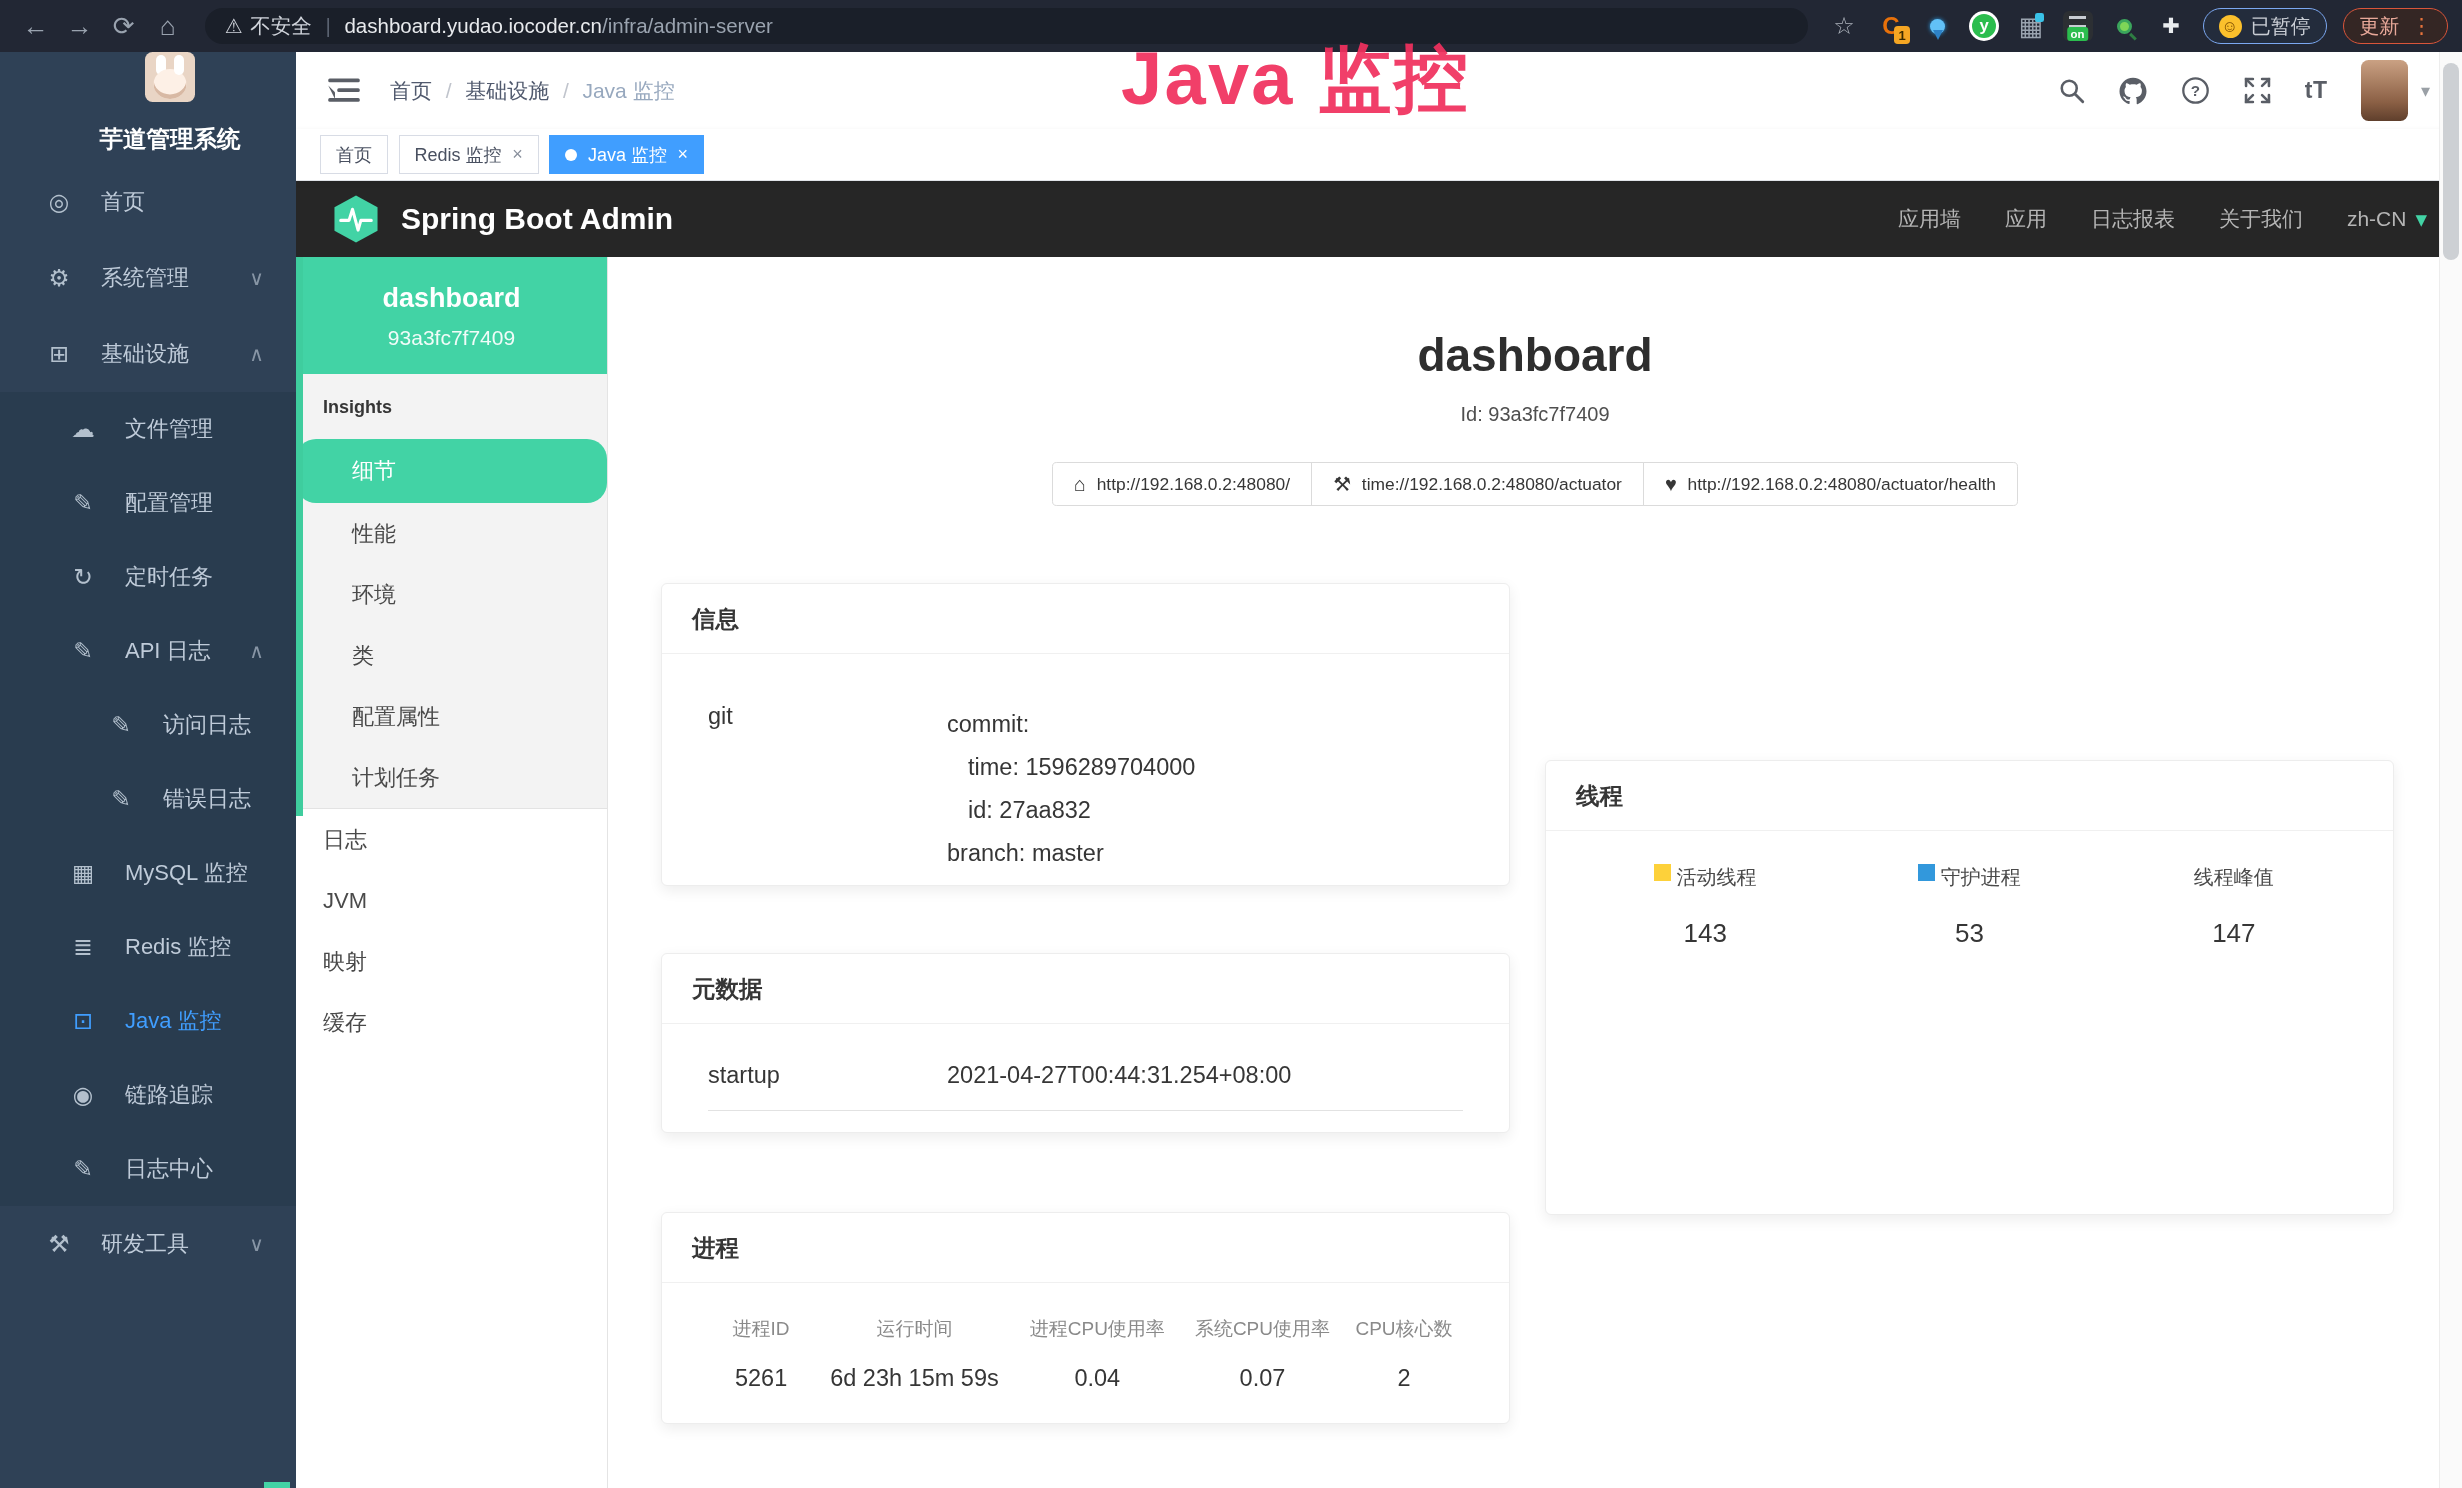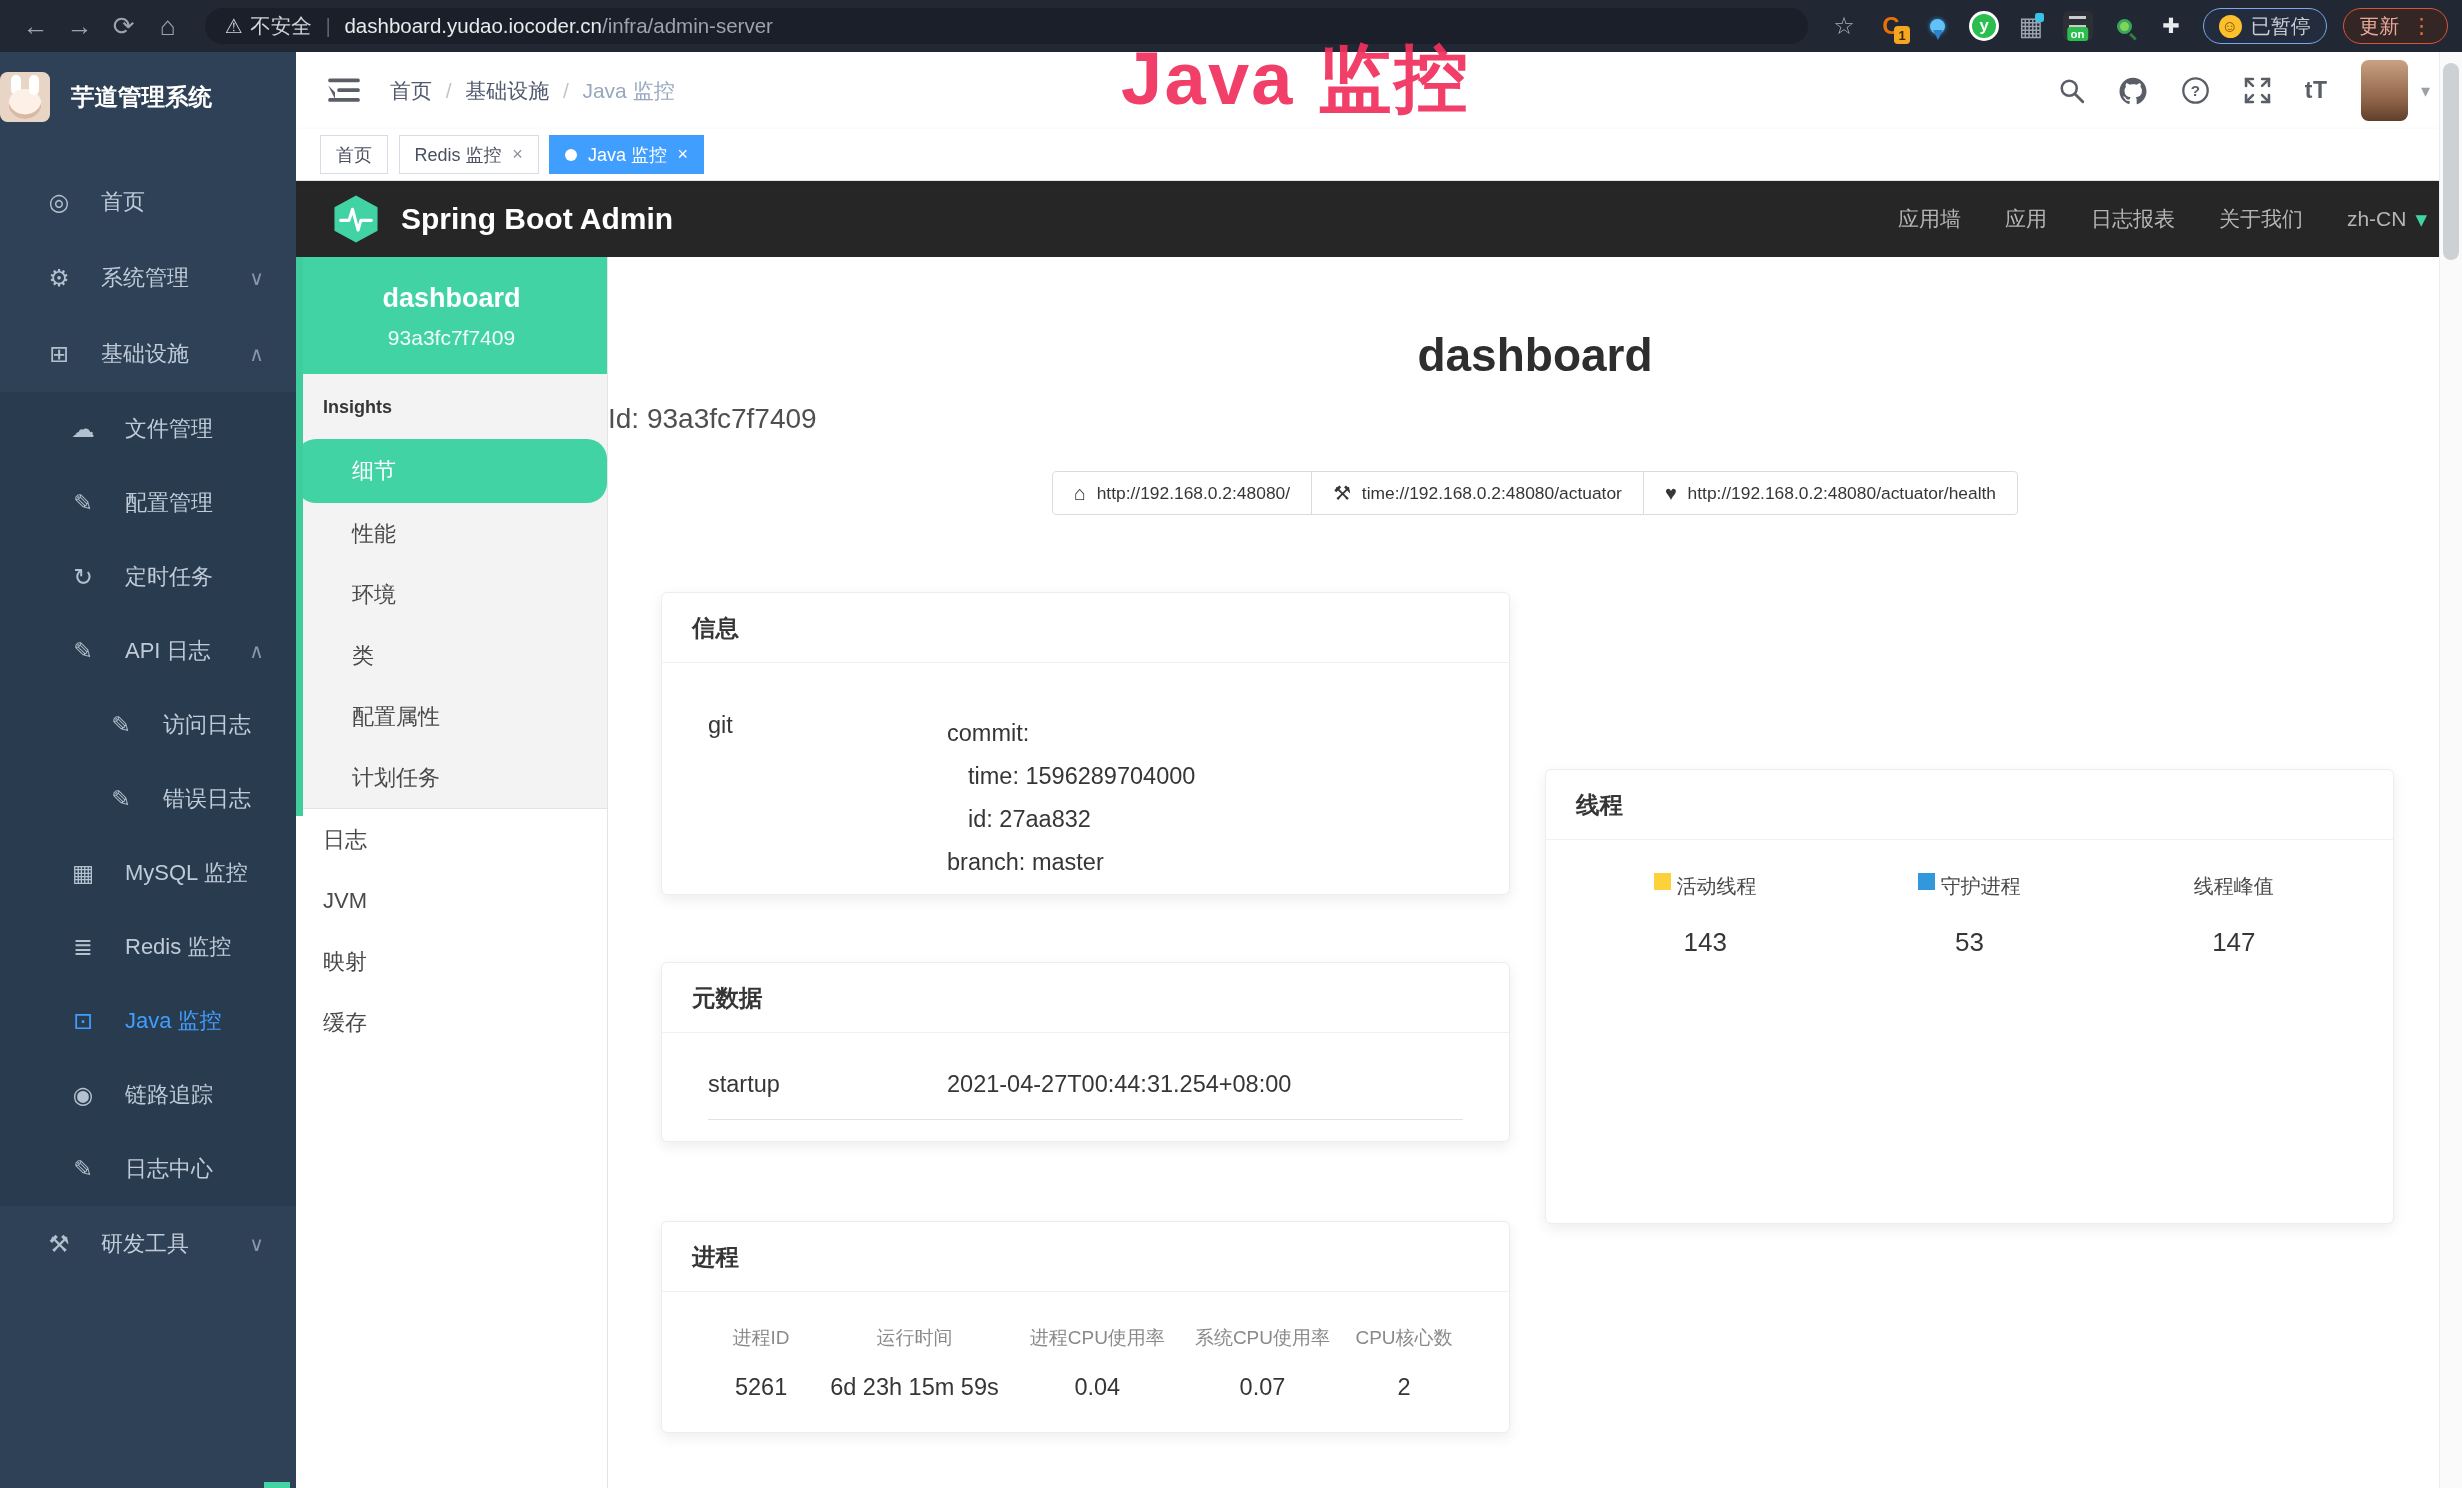--- a/index.html
+++ b/index.html
@@ -56,21 +56,21 @@
   .pill-update { border:1.9px solid #d9553a; color:#e8a899; background:#342624; gap:12px; }
   .pill-update .dots { color:#e8743c; font-size:21px; letter-spacing:0; }
 
   
   .annotation { position:absolute; left:1121px; top:30px; z-index:99; font-size:74px;
     font-weight:bold; color:rgba(240,48,94,0.93); letter-spacing:2.3px; white-space:nowrap; }
 
   
   .app-sidebar { position:absolute; top:52px; left:0; width:296px; bottom:0;
     background:#2f4156; color:#bfcbd9; z-index:10; }
-  .logo-row { height:89px; display:flex; align-items:center; gap:21px; }
+  .logo-row { height:89px; display:flex; align-items:center; padding-left:44px; gap:21px;flex-direction:column; }
   .logo-img { width:50px; height:50px; border-radius:7.6px; background:#e9d5c5; position:relative;
     overflow:hidden; flex:none; }
   .logo-img::before, .logo-img::after { content:""; position:absolute; top:3px; width:10.6px;
     height:20px; border-radius:6px; background:#fff; }
   .logo-img::before { left:10.6px; } .logo-img::after { right:10.6px; }
   .logo-img .face { position:absolute; left:50%; top:23px; transform:translate(-50%,-20%);
     width:33px; height:30px; border-radius:50%; background:#fdf0e6; box-shadow:inset 0 -4.6px 0 #d8b9a4; }
   .logo-title { font-size:23.5px; font-weight:bold; color:#fff; white-space:nowrap; }
   .menu { margin-top:23px; }
   .menu-item { height:76px; display:flex; align-items:center; padding-left:44px; gap:27px;
@@ -136,21 +136,21 @@
     padding:23px 0 21px 27px; }
   .side-item { height:61px; display:flex; align-items:center; font-size:22px; color:#4a4a4a;
     cursor:pointer;border-radius:20px; }
   .insights .side-item { padding-left:56px; }
   .side-item.active { background:#42d3a5; color:#fff; height:64px; }
   .root-items .side-item { padding-left:27px; height:61px; background:#fff; }
 
   .sba-content { flex:1; background:#fff; position:relative; overflow:hidden; }
   .app-title { text-align:center; font-size:46px; font-weight:bold; color:#2e2e2e;
     padding-top:71px; }
-  .app-id { text-align:left; font-size:28px; color:#4f4f4f; margin-top:21px; }
+  .app-id { text-align:center; font-size:20px; color:#4f4f4f; margin-top:21px; }
   .links { display:flex; justify-content:center; margin-top:36px; }
   .link-btn { border:0.8px solid #dbdbdb; background:#fff; height:44px; display:flex;
     align-items:center; padding:0 21px; font-size:17.4px; color:#363636; gap:10.6px;
     margin-left:-0.8px; cursor:pointer; white-space:nowrap; }
   .link-btn:first-child { border-radius:4.6px 0 0 4.6px; margin-left:0; }
   .link-btn:last-child { border-radius:0 4.6px 4.6px 0; }
   .link-btn .li { font-size:20px; color:#363636; }
 
   .cards { display:flex; gap:35px; padding:77px 0 0 53px; align-items:flex-start; }
   .col { width:849px; flex:none; display:flex; flex-direction:column; }

